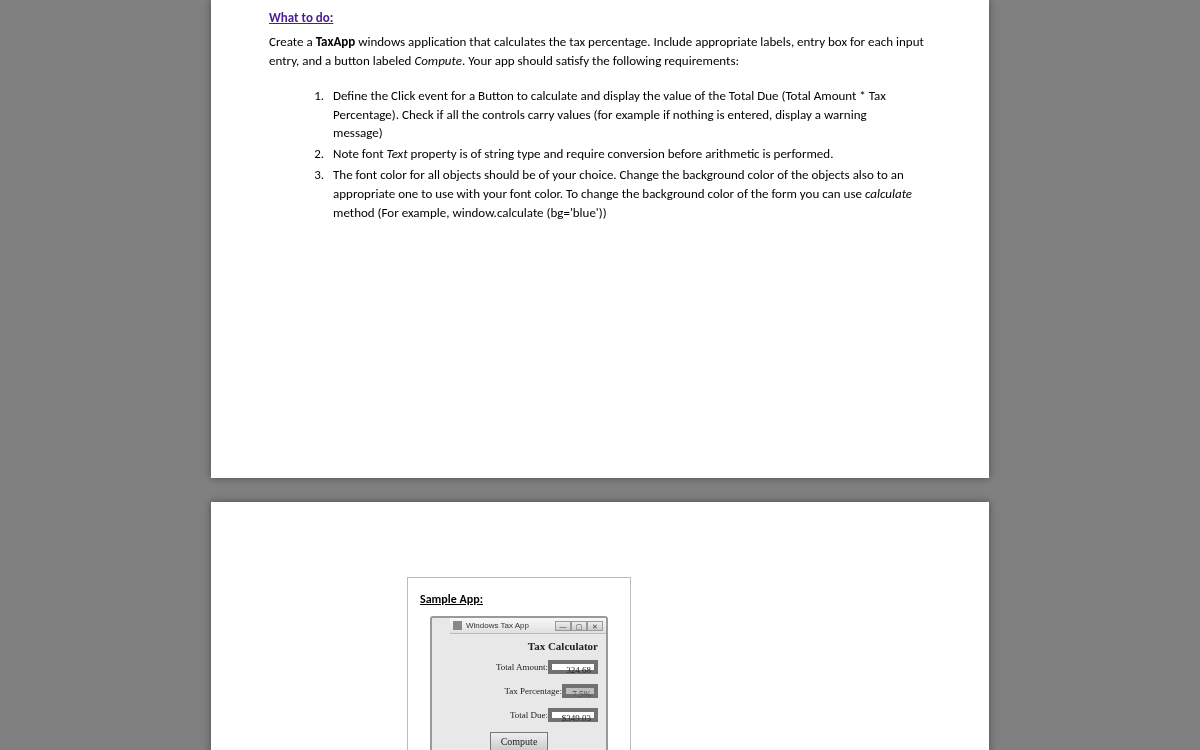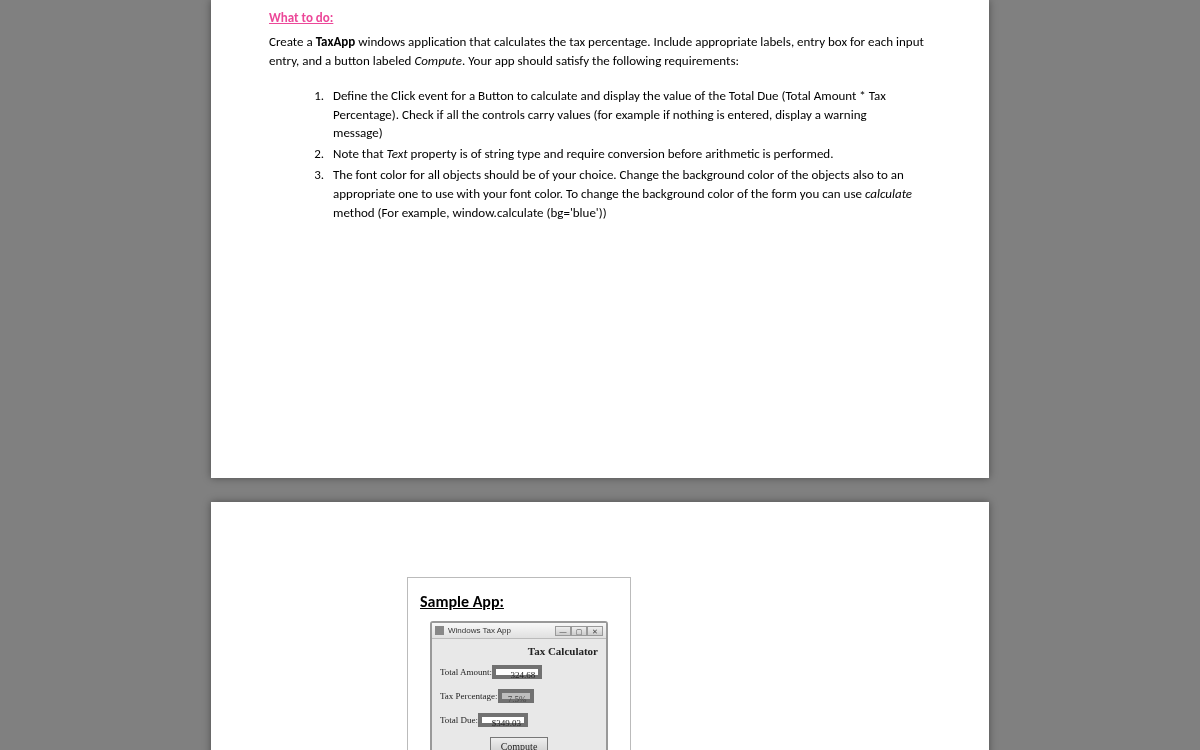--- a/index.html
+++ b/index.html
@@ -24,21 +24,21 @@
   .page1 {
     height: 478px;
     padding-top: 10px;
   }
   .page2 {
     margin-top: 24px;
     height: 400px;
     padding-top: 75px;
   }
   .heading {
-    color: #ec4899;
+    color: #4c1d95;
     font-weight: bold;
     text-decoration: underline;
     margin-bottom: 8px;
     font-size: 13px;
   }
   .intro {
     line-height: 1.45;
     margin-bottom: 4px;
   }
   ol.req {
@@ -55,41 +55,42 @@
 
   .sample-wrap {
     border: 1px solid #bbb;
     width: 224px;
     margin-left: 138px;
     padding: 14px 12px 18px 12px;
   }
   .sample-title {
     font-weight: bold;
     text-decoration: underline;
-    font-size: 16px;
+    font-size: 12px;
     margin-bottom: 10px;
   }
   .app-window {
     border: 2px solid #999;
     border-radius: 3px;
     background: #e8e8e8;
     width: 178px;
     margin: 0 auto;
     font-family: Tahoma, Arial, sans-serif;
     filter: grayscale(100%);
   }
   .titlebar {
     background: linear-gradient(#f8f8f8,#e0e0e0);
     border-bottom: 1px solid #bbb;
     height: 16px;
     display: flex;
     align-items: center;
     padding: 0 3px;
     font-size: 8px;
     color: #333;
+    margin-left: 18px;
   }
   .titlebar .icon {
     width: 9px; height: 9px;
     background: #888;
     margin-right: 4px;
   }
   .titlebar .ctrl {
     margin-left: auto;
     display: flex;
     gap: 0;
@@ -110,21 +111,21 @@
     text-align: right;
     font-size: 11px;
     font-weight: bold;
     font-family: Georgia, serif;
     margin-bottom: 8px;
     color: #222;
   }
   .row {
     display: flex;
     align-items: center;
-    justify-content: flex-start;
+    justify-content: flex-end;
     margin-bottom: 10px;
     font-size: 9px;
     font-family: Georgia, serif;
     color: #222;
   }
   .row .field {
     border: 4px solid #d946ef;
     background: #fff;
     height: 14px;
     font-size: 9px;
@@ -154,21 +155,21 @@
 <body>
 
 <div class="page page1">
   <div class="heading">What to do:</div>
   <div class="intro">
     <span>Create a </span><strong class="it">TaxApp</strong><span> windows application that calculates the tax percentage. Include appropriate labels, entry box for each input entry, and a button labeled </span><em class="it">Compute</em><span>. Your app should satisfy the following requirements:</span>
   </div>
   <ol class="req">
     <li>Define the Click event for a Button to calculate and display the value of the Total Due (Total Amount * Tax Percentage). Check if all the controls carry values (for example if nothing is entered, display a warning message)</li>
     <li>
-      <span>Note that </span><em class="it">Text</em><span> property is of string type and require conversion before arithmetic is performed.</span>
+      <span>Note font </span><em class="it">Text</em><span> property is of string type and require conversion before arithmetic is performed.</span>
     </li>
     <li>
       <span>The font color for all objects should be of your choice. Change the background color of the objects also to an appropriate one to use with your font color. To change the background color of the form you can use </span><em class="it">calculate</em><span> method (For example, window.calculate (bg='blue'))</span>
     </li>
   </ol>
 </div>
 
 <div class="page page2">
   <div class="sample-wrap">
     <div class="sample-title">Sample App:</div>

